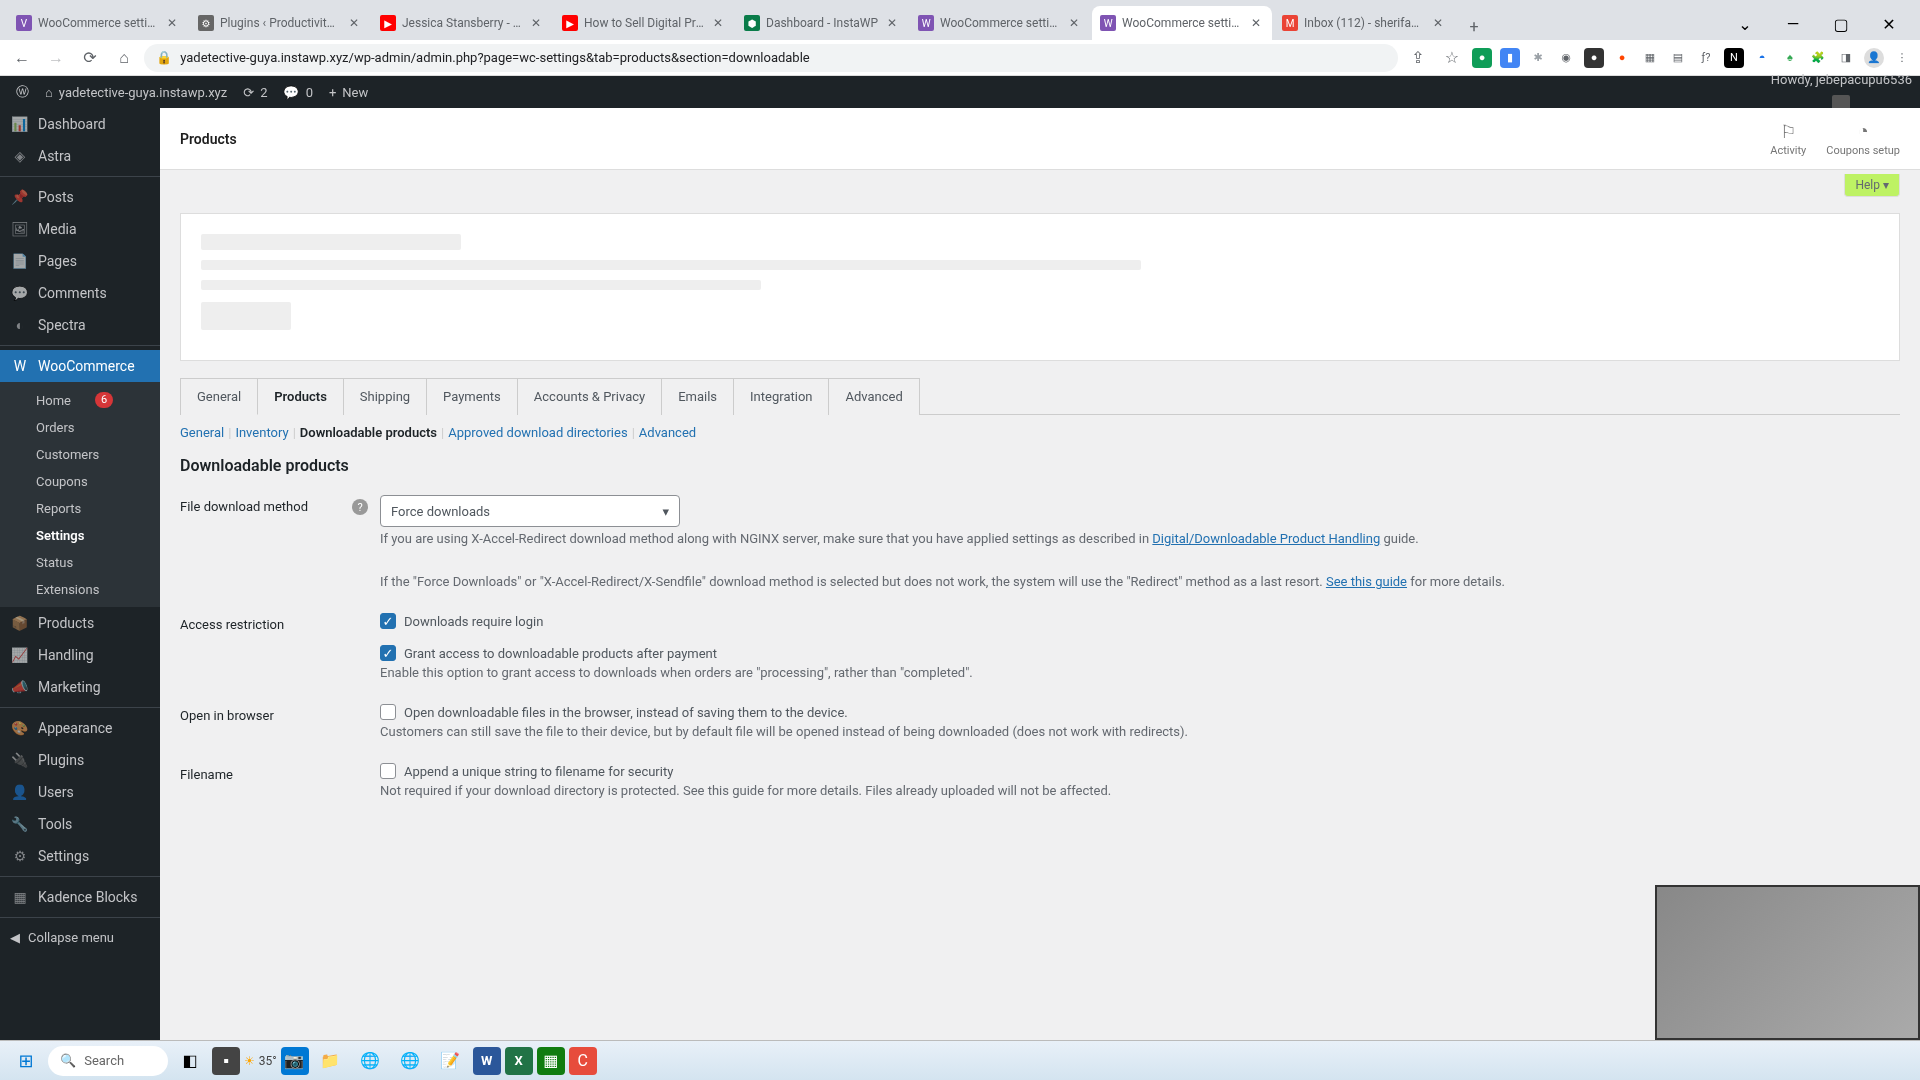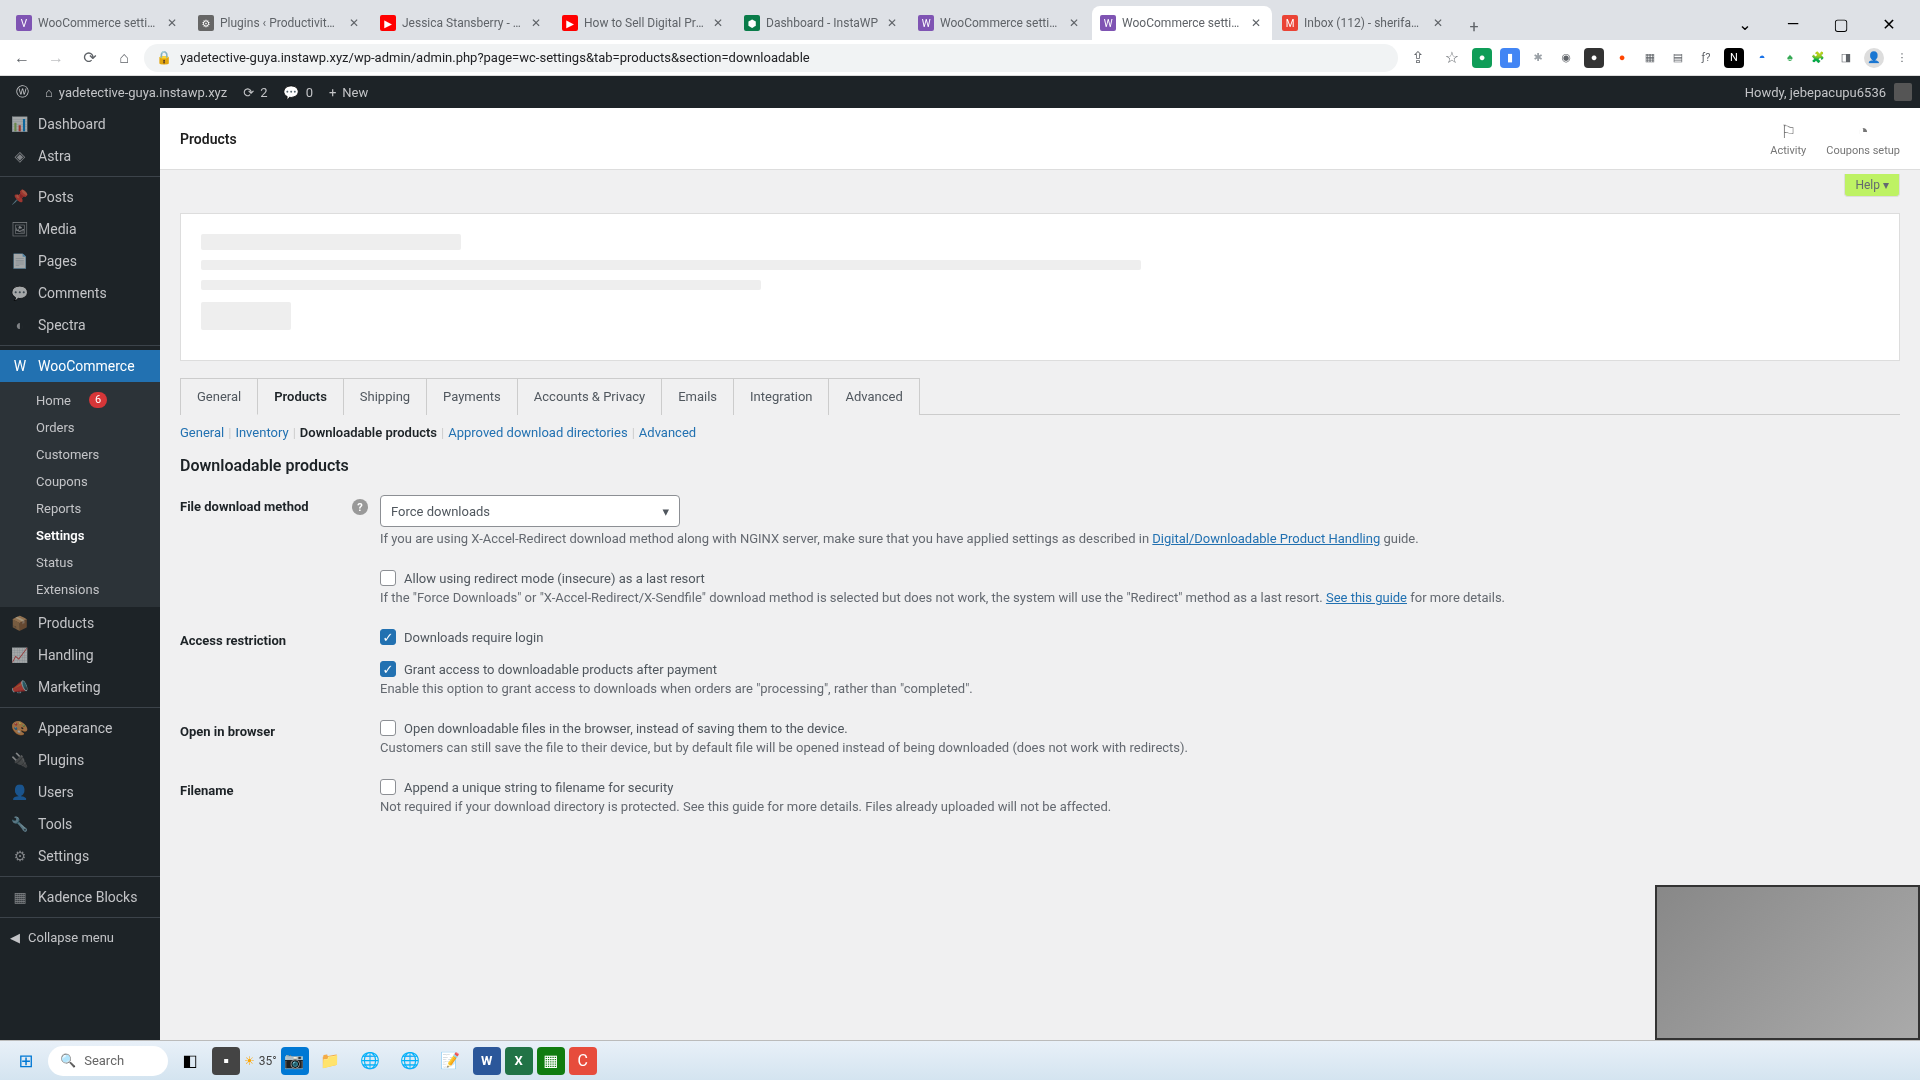--- a/index.html
+++ b/index.html
@@ -20,34 +20,34 @@
     .address-bar { background: #fff; height: 36px; display: flex; align-items: center; padding: 0 8px; gap: 6px; border-bottom: 1px solid #ddd; }
     .nav-btn { width: 28px; height: 28px; display: flex; align-items: center; justify-content: center; color: #5f6368; border-radius: 50%; }
     .url-bar { flex: 1; height: 28px; background: #f1f3f4; border-radius: 14px; display: flex; align-items: center; padding: 0 12px; gap: 8px; font-size: 13px; color: #202124; }
     .url-bar .lock { color: #5f6368; }
     .ext-icons { display: flex; gap: 8px; align-items: center; }
     .ext-icon { width: 20px; height: 20px; border-radius: 4px; display: flex; align-items: center; justify-content: center; font-size: 11px; }
     
     
     .wp-admin-bar { background: #1d2327; height: 32px; display: flex; align-items: center; padding: 0 8px; color: #c3c4c7; font-size: 13px; }
     .wp-admin-item { display: flex; align-items: center; gap: 6px; padding: 0 8px; height: 100%; }
-    .wp-admin-right { margin-left: auto; display: flex; align-items: center; gap: 8px; }
+    .wp-admin-right { margin-left: auto; display: flex; align-items: center; gap: 8px; flex-direction: column; }
     .avatar-sm { width: 18px; height: 18px; background: #555; border-radius: 2px; }
     
     
     .wp-body { display: flex; height: calc(100vh - 108px); }
     
     
     .wp-sidebar { width: 160px; background: #1d2327; color: #c3c4c7; font-size: 14px; overflow-y: auto; }
     .menu-item { display: flex; align-items: center; gap: 8px; padding: 8px 10px; cursor: pointer; }
     .menu-item.active { background: #2271b1; color: #fff; }
     .menu-item .micon { width: 20px; text-align: center; opacity: 0.6; }
     .menu-item.active .micon { opacity: 1; }
     .submenu { background: #2c3338; padding: 4px 0; }
-    .submenu-item { padding: 6px 6px 6px 36px; font-size: 13px; cursor: pointer; display: flex; align-items: center; gap: 18px; }
+    .submenu-item { padding: 6px 6px 6px 36px; font-size: 13px; cursor: pointer; display: flex; align-items: center; gap: 24px; }
     .submenu-item.active { color: #fff; font-weight: 600; }
     .badge { background: #d63638; color: #fff; border-radius: 9px; padding: 0 6px; font-size: 11px; line-height: 16px; }
     .menu-sep { border-top: 1px solid #3c434a; margin: 4px 0; }
     .collapse-item { padding: 8px 10px; display: flex; align-items: center; gap: 8px; cursor: pointer; font-size: 13px; }
     
     
     .wp-content { flex: 1; background: #f0f0f1; overflow-y: auto; position: relative; }
     .wc-header { background: #fff; padding: 12px 20px; display: flex; align-items: center; border-bottom: 1px solid #ddd; }
     .wc-header-title { font-size: 14px; font-weight: 600; color: #1e1e1e; }
     .wc-header-actions { margin-left: auto; display: flex; gap: 20px; align-items: center; }
@@ -70,21 +70,21 @@
     
     .wc-subtabs { padding: 10px 20px 0; font-size: 13px; }
     .wc-subtab { color: #2271b1; cursor: pointer; }
     .wc-subtab.active { color: #1d2327; font-weight: 600; }
     .subtab-sep { color: #ccc; margin: 0 4px; }
     
     .section-title { font-size: 16px; font-weight: 600; color: #1d2327; padding: 16px 20px 8px; }
     
     .form-table { width: 100%; padding: 0 20px; }
     .form-row { display: flex; padding: 12px 0; }
-    .form-label { width: 200px; font-size: 13px; font-weight: 700; color: #1d2327; padding-top: 4px; display: flex; align-items: flex-start; gap: 6px; }
+    .form-label { width: 200px; font-size: 13px; font-weight: 400; color: #1d2327; padding-top: 4px; display: flex; align-items: flex-start; gap: 6px; }
     .help-icon { width: 16px; height: 16px; background: #999; color: #fff; border-radius: 50%; display: inline-flex; align-items: center; justify-content: center; font-size: 11px; margin-left: auto; margin-right: 12px; }
     .form-field { flex: 1; font-size: 13px; color: #50575e; }
     .select { width: 300px; height: 32px; border: 1px solid #8c8f94; border-radius: 4px; padding: 0 10px; background: #fff; display: flex; align-items: center; justify-content: space-between; }
     .checkbox-row { display: flex; align-items: center; gap: 8px; margin-bottom: 4px; }
     .checkbox { width: 16px; height: 16px; border: 1px solid #8c8f94; border-radius: 3px; background: #fff; display: flex; align-items: center; justify-content: center; }
     .checkbox.checked { background: #2271b1; border-color: #2271b1; color: #fff; }
     .desc { color: #646970; margin-top: 4px; font-size: 13px; }
     .desc a { color: #2271b1; text-decoration: underline; }
     
     
@@ -375,24 +375,20 @@
           </div>
           <div class="desc">
             <span>If you are using X-Accel-Redirect download method along with NGINX server, make sure that you have applied settings as described in </span><a>Digital/Downloadable Product Handling</a><span> guide.</span>
           </div>
         </div>
       </div>
 
       <div class="form-row">
         <div class="form-label"></div>
         <div class="form-field">
-          <div class="checkbox-row">
-            <div class="checkbox"></div>
-            <span>Allow using redirect mode (insecure) as a last resort</span>
-          </div>
           <div class="desc">
             <span>If the "Force Downloads" or "X-Accel-Redirect/X-Sendfile" download method is selected but does not work, the system will use the "Redirect" method as a last resort. </span><a>See this guide</a><span> for more details.</span>
           </div>
         </div>
       </div>
 
       <div class="form-row">
         <div class="form-label">
           <span>Access restriction</span>
         </div>

